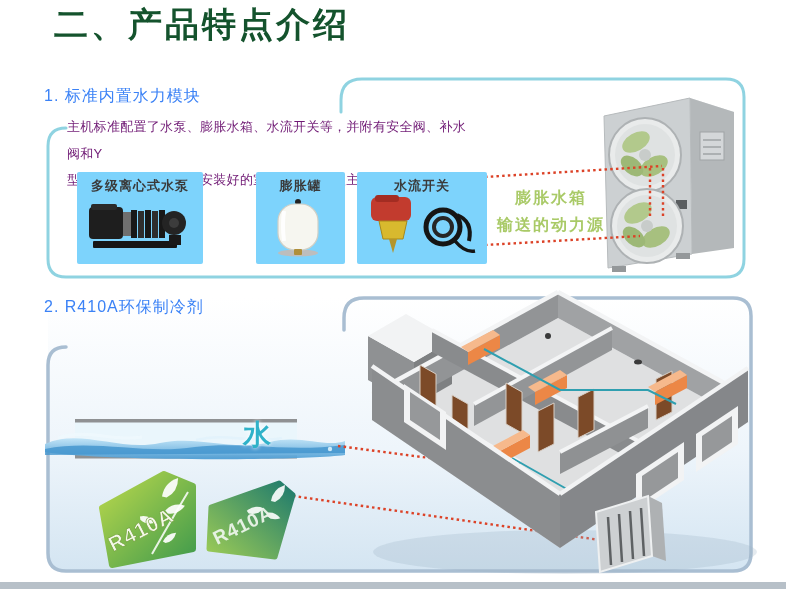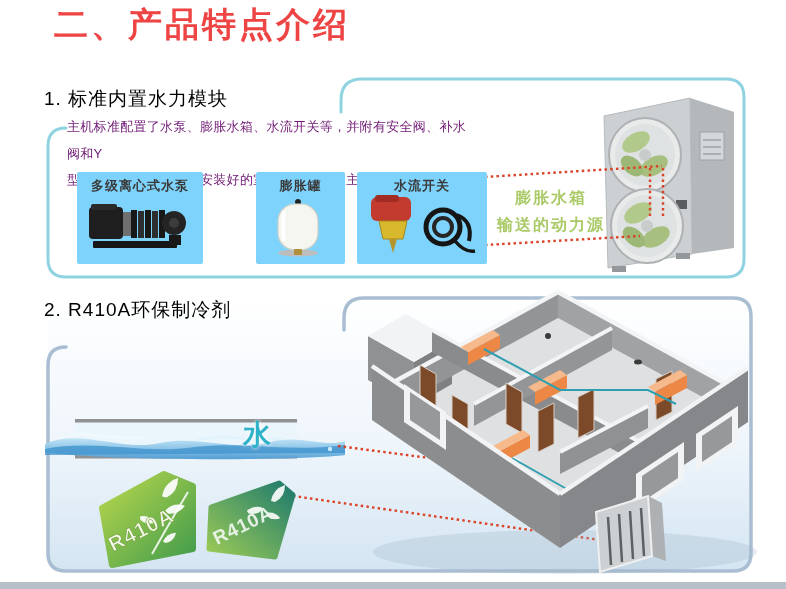--- a/index.html
+++ b/index.html
@@ -3,24 +3,24 @@
 <meta charset="utf-8">
 <style>
   html,body{margin:0;padding:0;background:#fff;}
   #slide{
     position:relative;width:786px;height:589px;overflow:hidden;background:#ffffff;
     font-family:"Liberation Sans",sans-serif;color:#4e4e4e;
   }
   .abs{position:absolute;}
   .preline{white-space:pre-line;}
   #title{
-    left:54px;top:2px;font-size:34px;font-weight:600;color:#ef4444;letter-spacing:3px;
+    left:54px;top:2px;font-size:34px;font-weight:600;color:#14532d;letter-spacing:3px;
   }
   .sec-heading{
-    font-size:19px;font-weight:500;color:#000000;letter-spacing:1px;
+    font-size:16px;font-weight:500;color:#3b82f6;letter-spacing:1px;
   }
   #s1-heading{left:44px;top:86px;}
   #s2-heading{left:44px;top:297px;}
   .body-text{
     font-size:13px;line-height:26.5px;color:#701a75;letter-spacing:.3px;
   }
   #s1-body{left:67px;top:114px;width:404px;}
   #s2-body{left:67px;top:333px;width:306px;}
   .product-panel{
     background:#7dd3fc;border-radius:2px;text-align:center;

